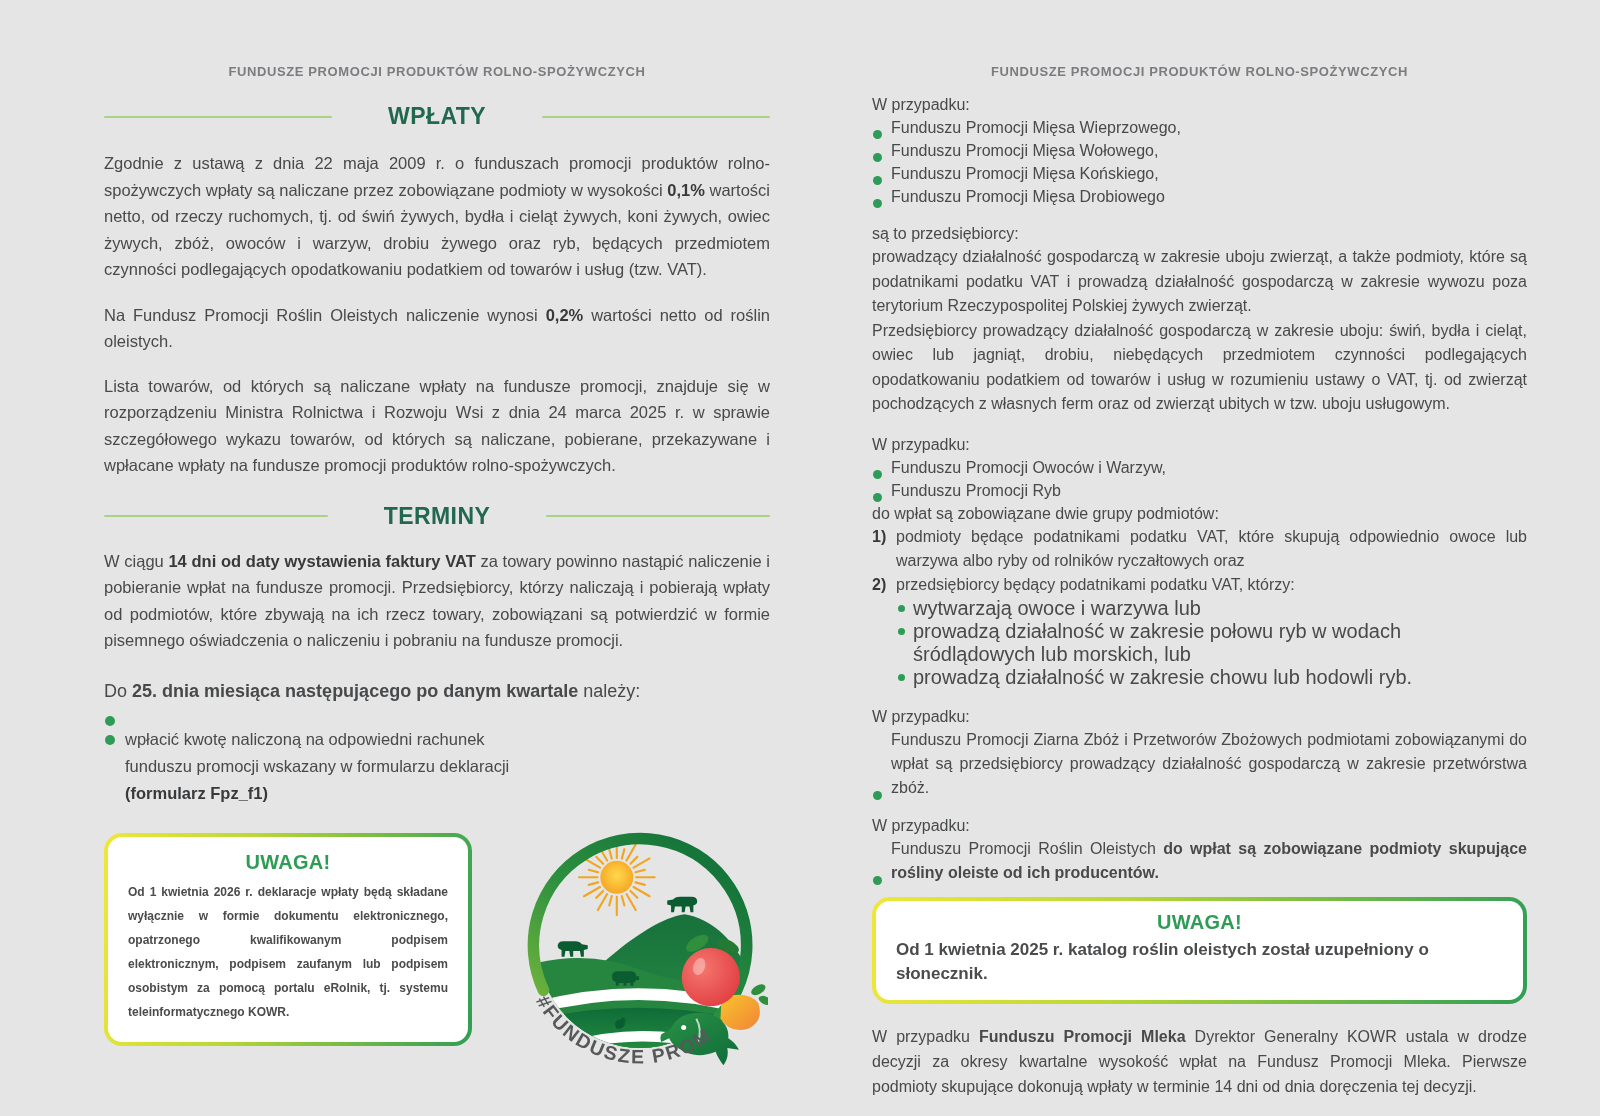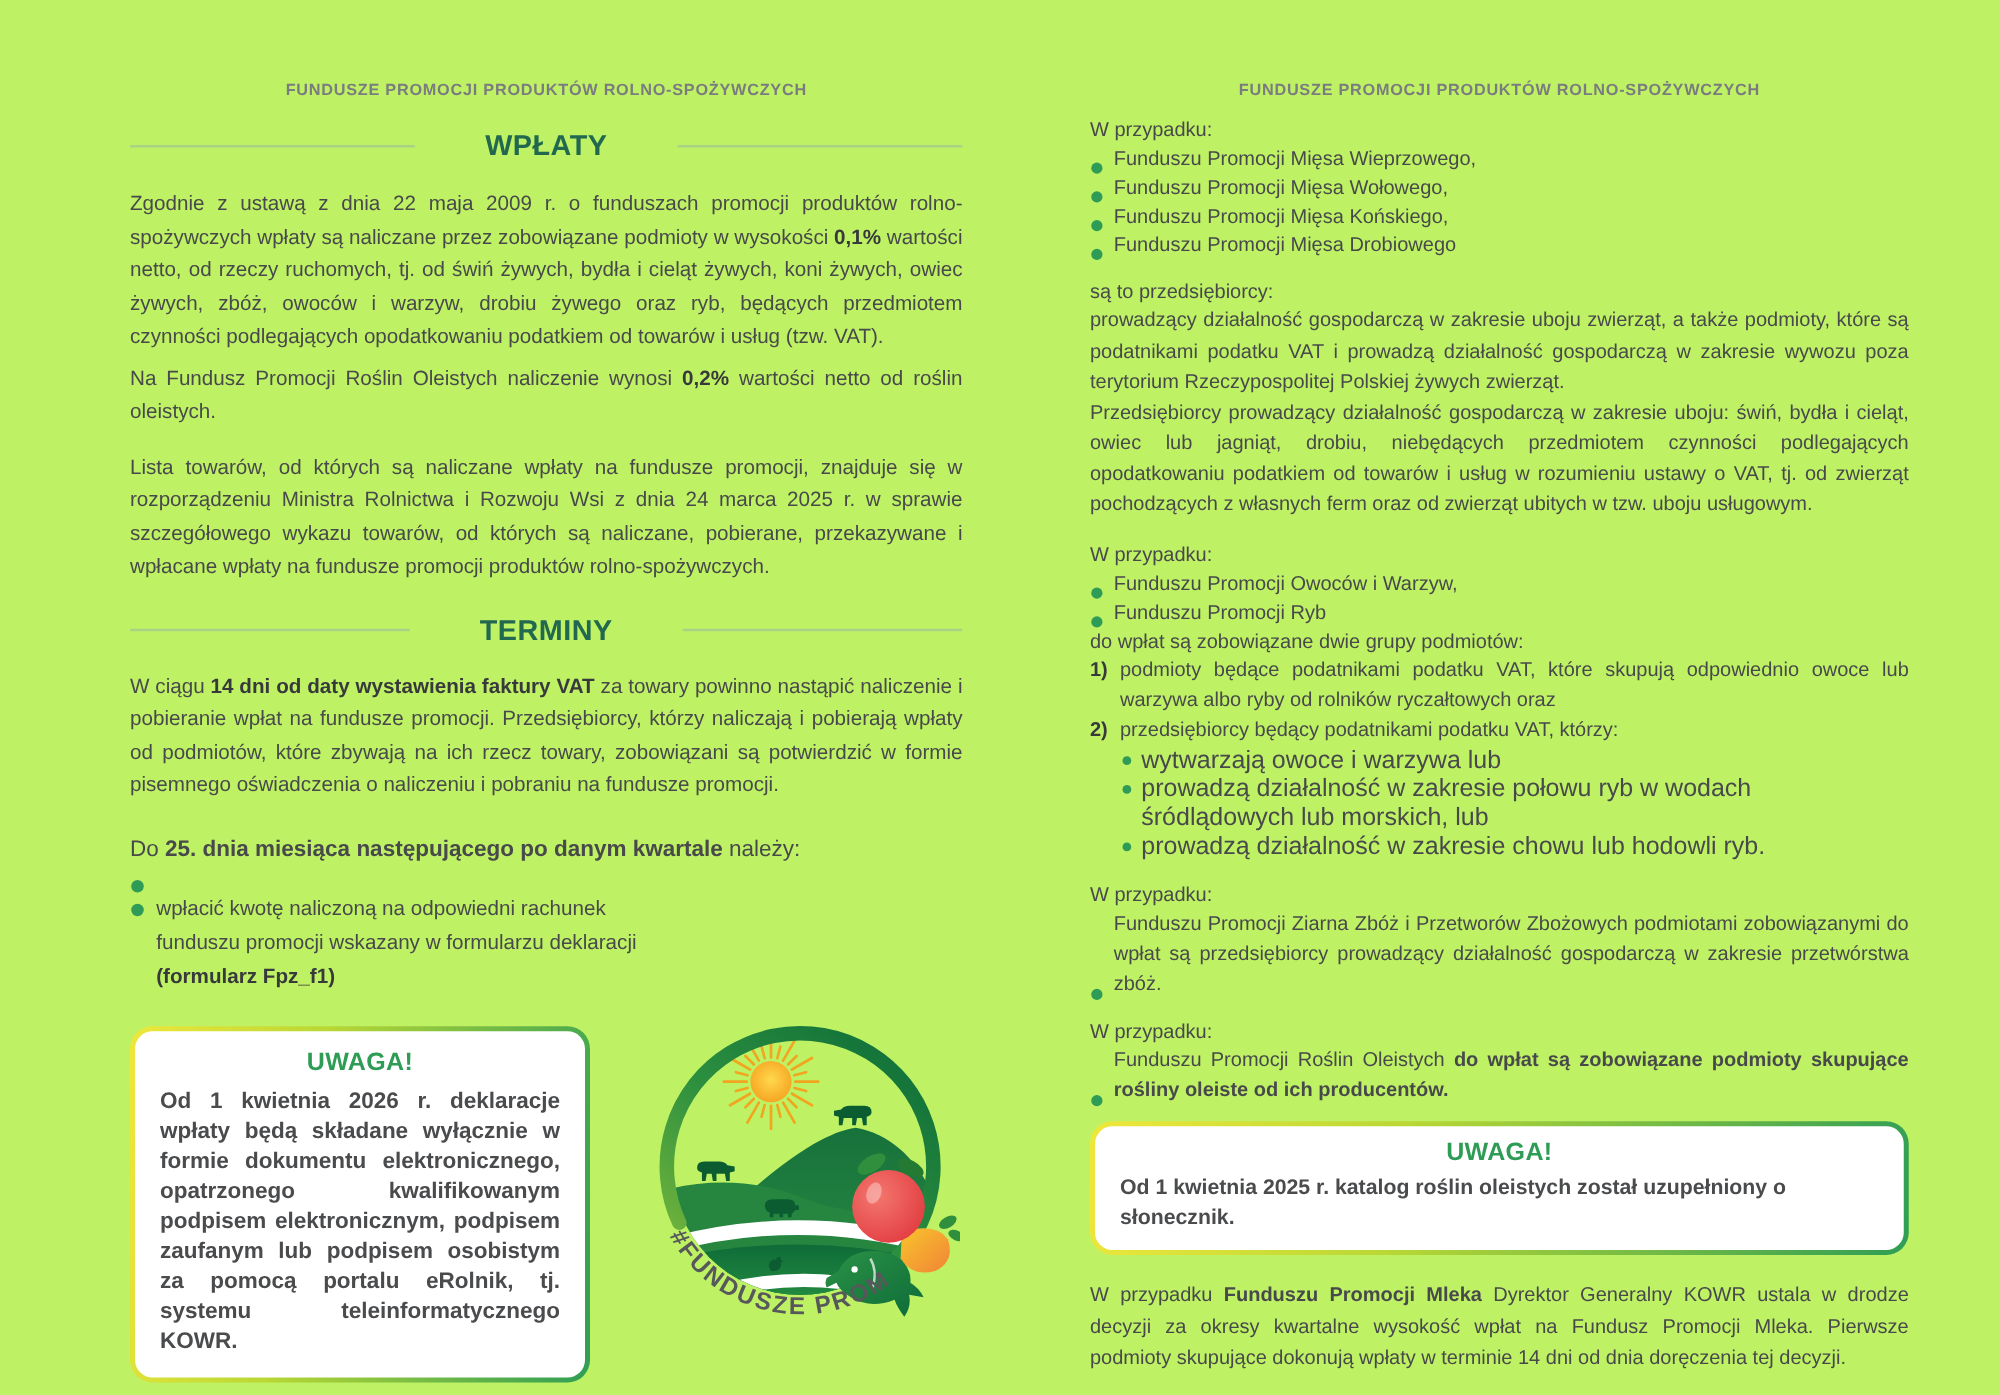--- a/index.html
+++ b/index.html
@@ -1,45 +1,45 @@
 <!DOCTYPE html>
 <html lang="pl"><head>
 <meta charset="utf-8">
 <style>
   html,body{margin:0;padding:0;background:#ffffff;}
   body{width:1600px;height:1116px;font-family:"Liberation Sans","DejaVu Sans",sans-serif;color:#48494b;-webkit-font-smoothing:antialiased;}
-  .spread{position:relative;width:1600px;height:1116px;background:#bef264;overflow:hidden;}
+  .spread{position:relative;width:1600px;height:1116px;background:#e5e5e5;overflow:hidden;}
   .page{position:absolute;top:0;height:1116px;}
   .page.left{left:104px;width:666px;}
   .page.right{left:872px;width:655px;}
 
   .pg-header{margin-top:64px;text-align:center;font-size:13px;font-weight:bold;letter-spacing:.6px;color:#7b7c7f;}
 
   .sec-title-row{display:flex;align-items:center;margin-top:24px;}
   .sec-line{flex:1;height:2px;background:#a9d286;border-radius:1px;}
   .sec-title{margin:0 56px;font-size:23px;font-weight:bold;color:#21684f;letter-spacing:.4px;white-space:nowrap;}
 
   .para{margin:0;margin-top:20px;font-size:16.5px;line-height:26.5px;text-align:justify;}
-  .para.tight{margin-top:7px;}
+  .para.tight{margin-top:19px;}
   .para b,.rtext b,.li-text b{color:#38393b;}
 
   .lead-line{margin-top:24px;font-size:18px;line-height:27px;}
 
   .tlist{margin-top:2px;}
   .li{display:flex;align-items:flex-start;}
   .dot{width:10px;height:10px;border-radius:50%;background:#2e9b57;margin:9px 10px 0 1px;flex:none;}
   .li-text{font-size:16.5px;line-height:27px;max-width:424px;}
   .li-text .block-bold{display:block;}
 
   .uwaga-row{display:flex;align-items:flex-start;margin-top:26px;}
   .gbox{background:linear-gradient(100deg,#efe73b 0%,#b9d735 38%,#2f9e55 100%);border-radius:18px;padding:4px;box-sizing:border-box;}
   .gbox.left-box{width:368px;flex:none;}
   .gbox-inner{background:#ffffff;border-radius:14px;padding:14px 20px 18px;}
   .uwaga-title{font-size:20px;font-weight:bold;color:#2e9c55;letter-spacing:.3px;text-align:center;}
-  .uwaga-body{margin-top:6px;font-size:18px;line-height:24px;font-weight:bold;color:#4a4b4d;text-align:justify;}
+  .uwaga-body{margin-top:6px;font-size:12px;line-height:24px;font-weight:bold;color:#4a4b4d;text-align:justify;}
 
   .logo-wrap{margin-left:44px;margin-top:-14px;flex:none;}
 
   
   .rtext{font-size:16px;line-height:23px;}
   .case-label{margin-top:14px;font-size:16px;line-height:23px;}
   .case-label.gap{margin-top:16px;}
   .rli{display:flex;align-items:flex-end;}
   .rli .dot{width:9px;height:9px;margin:8px 9px 0 1px;}
   .rli-text{flex:1;font-size:16px;line-height:23px;}

